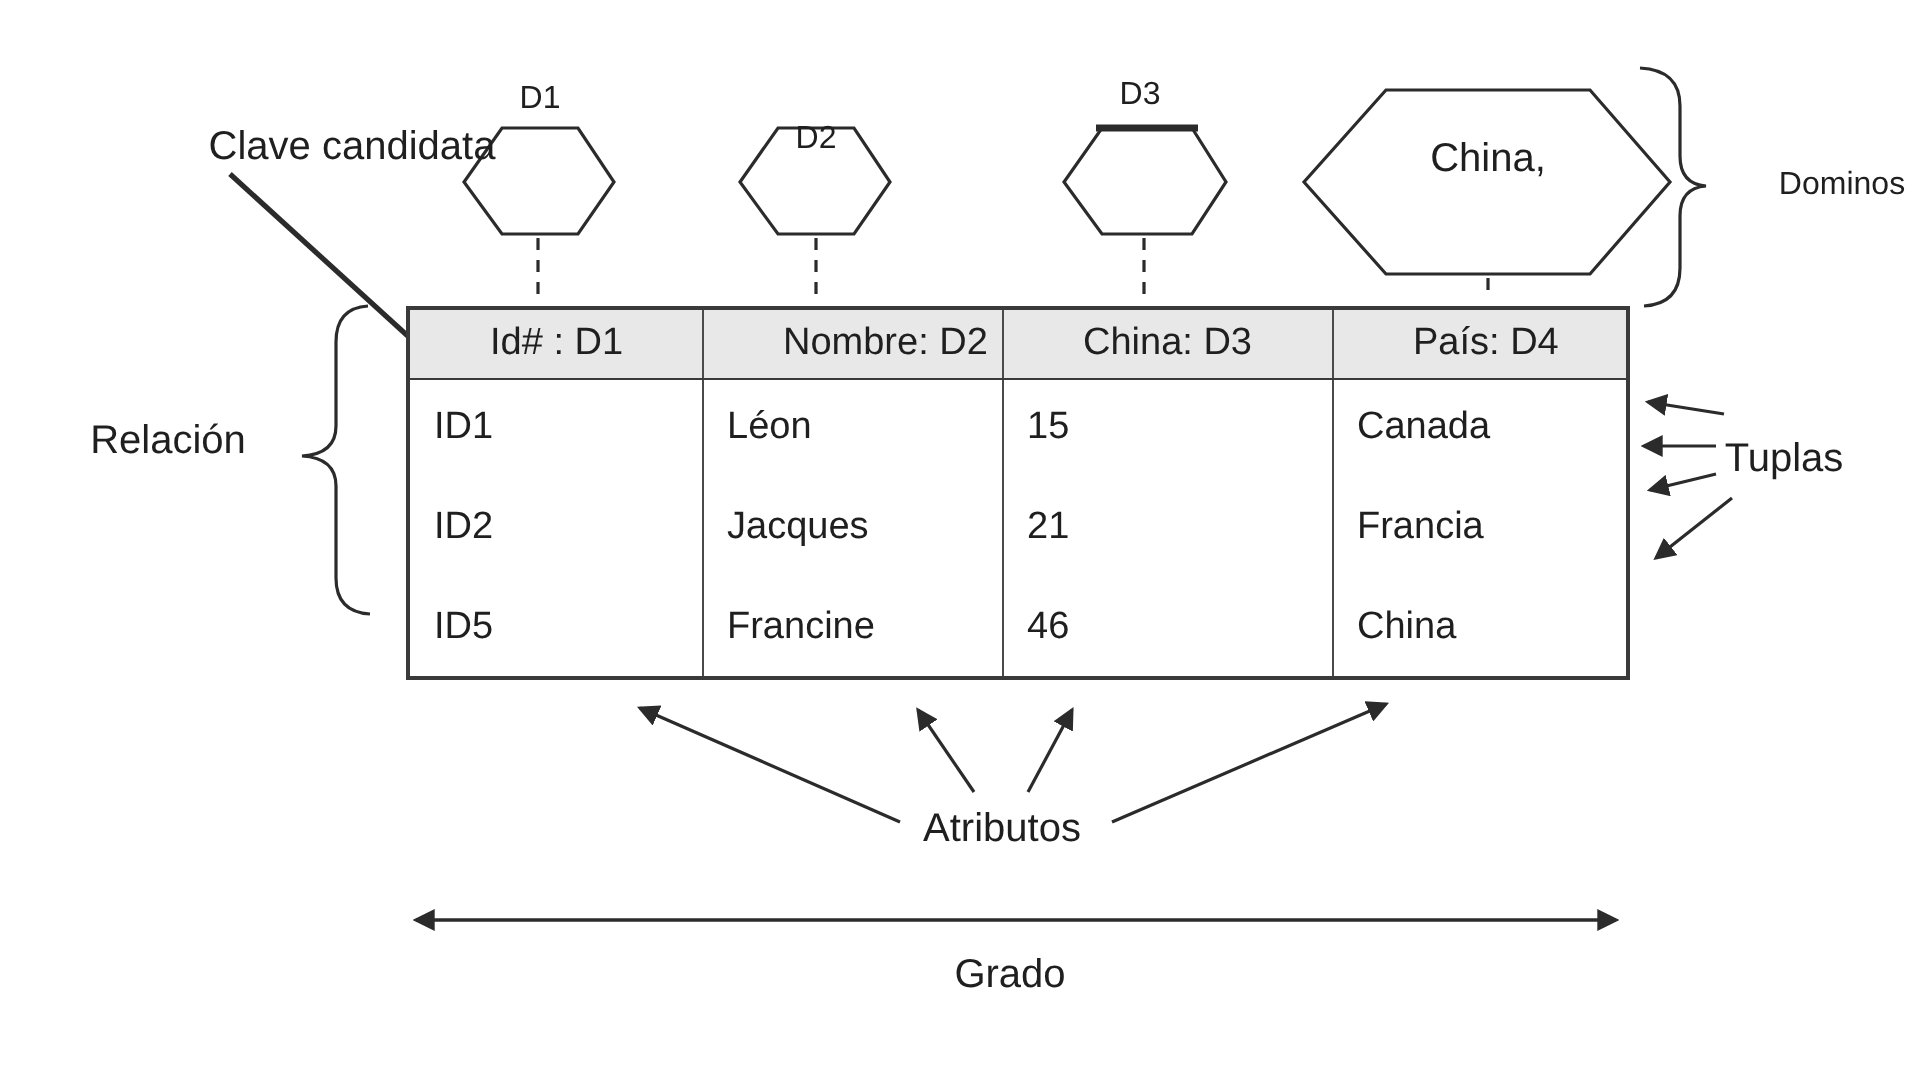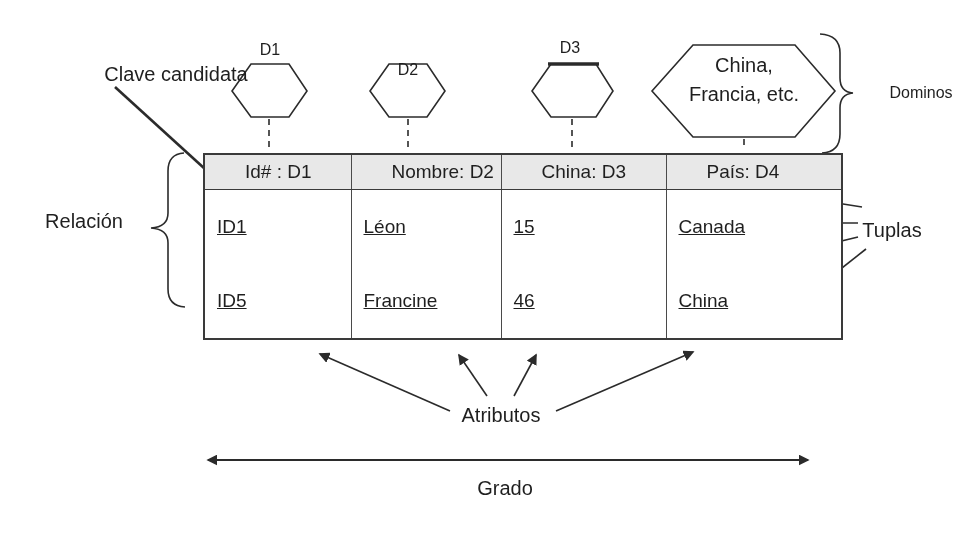--- a/index.html
+++ b/index.html
@@ -61,21 +61,21 @@
     vertical-align: middle;
     overflow: hidden;
   }
   table.rel th:first-child, table.rel td:first-child { border-left: none; }
   table.rel thead th {
     height: 35px;
     background: #e8e8e8;
     border-bottom: 1.6px solid #3a3a3a;
     padding-left: 40px;
   }
-  table.rel tbody td { height: 30px; text-decoration: underline; }
+  table.rel tbody td { height: 30px; }
 </style>
 </head>
 <body>
 
 <div class="canvas">
 
   <svg class="art" width="960" height="544" viewBox="0 0 960 544" fill="none" stroke="#2b2b2b" stroke-width="1.6">
     <defs>
       <marker id="arr" viewBox="0 0 10 10" refX="8.5" refY="5" markerWidth="11" markerHeight="11" markerUnits="userSpaceOnUse" orient="auto-start-reverse">
         <path d="M0 0 L10 5 L0 10 z" fill="#2b2b2b" stroke="none"></path>
@@ -118,38 +118,43 @@
   <div class="lbl lbl-tuplas">Tuplas</div>
   <div class="lbl lbl-atributos">Atributos</div>
   <div class="lbl lbl-grado">Grado</div>
 
   <div class="lbl lbl-small lbl-d1">D1</div>
   <div class="lbl lbl-small lbl-d2">D2</div>
   <div class="lbl lbl-small lbl-d3">D3</div>
 
   <div class="lbl lbl-domain4">
     <div>China,</div>
-    <div>Francia, etc.</div>
   </div>
 
   <table class="rel">
     <thead>
       <tr>
         <th style="width:147px">Id# : D1</th>
         <th style="width:150px">Nombre: D2</th>
         <th style="width:165px">China: D3</th>
-        <th style="width:176px">País: D4</th>
+        <th style="width:148px">País: D4</th>
       </tr>
     </thead>
     <tbody>
       <tr>
         <td>ID1</td>
         <td>Léon</td>
         <td>15</td>
         <td>Canada</td>
+      </tr>
+      <tr>
+        <td>ID2</td>
+        <td>Jacques</td>
+        <td>21</td>
+        <td>Francia</td>
       </tr>
       <tr>
         <td>ID5</td>
         <td>Francine</td>
         <td>46</td>
         <td>China</td>
       </tr>
     </tbody>
   </table>
 

